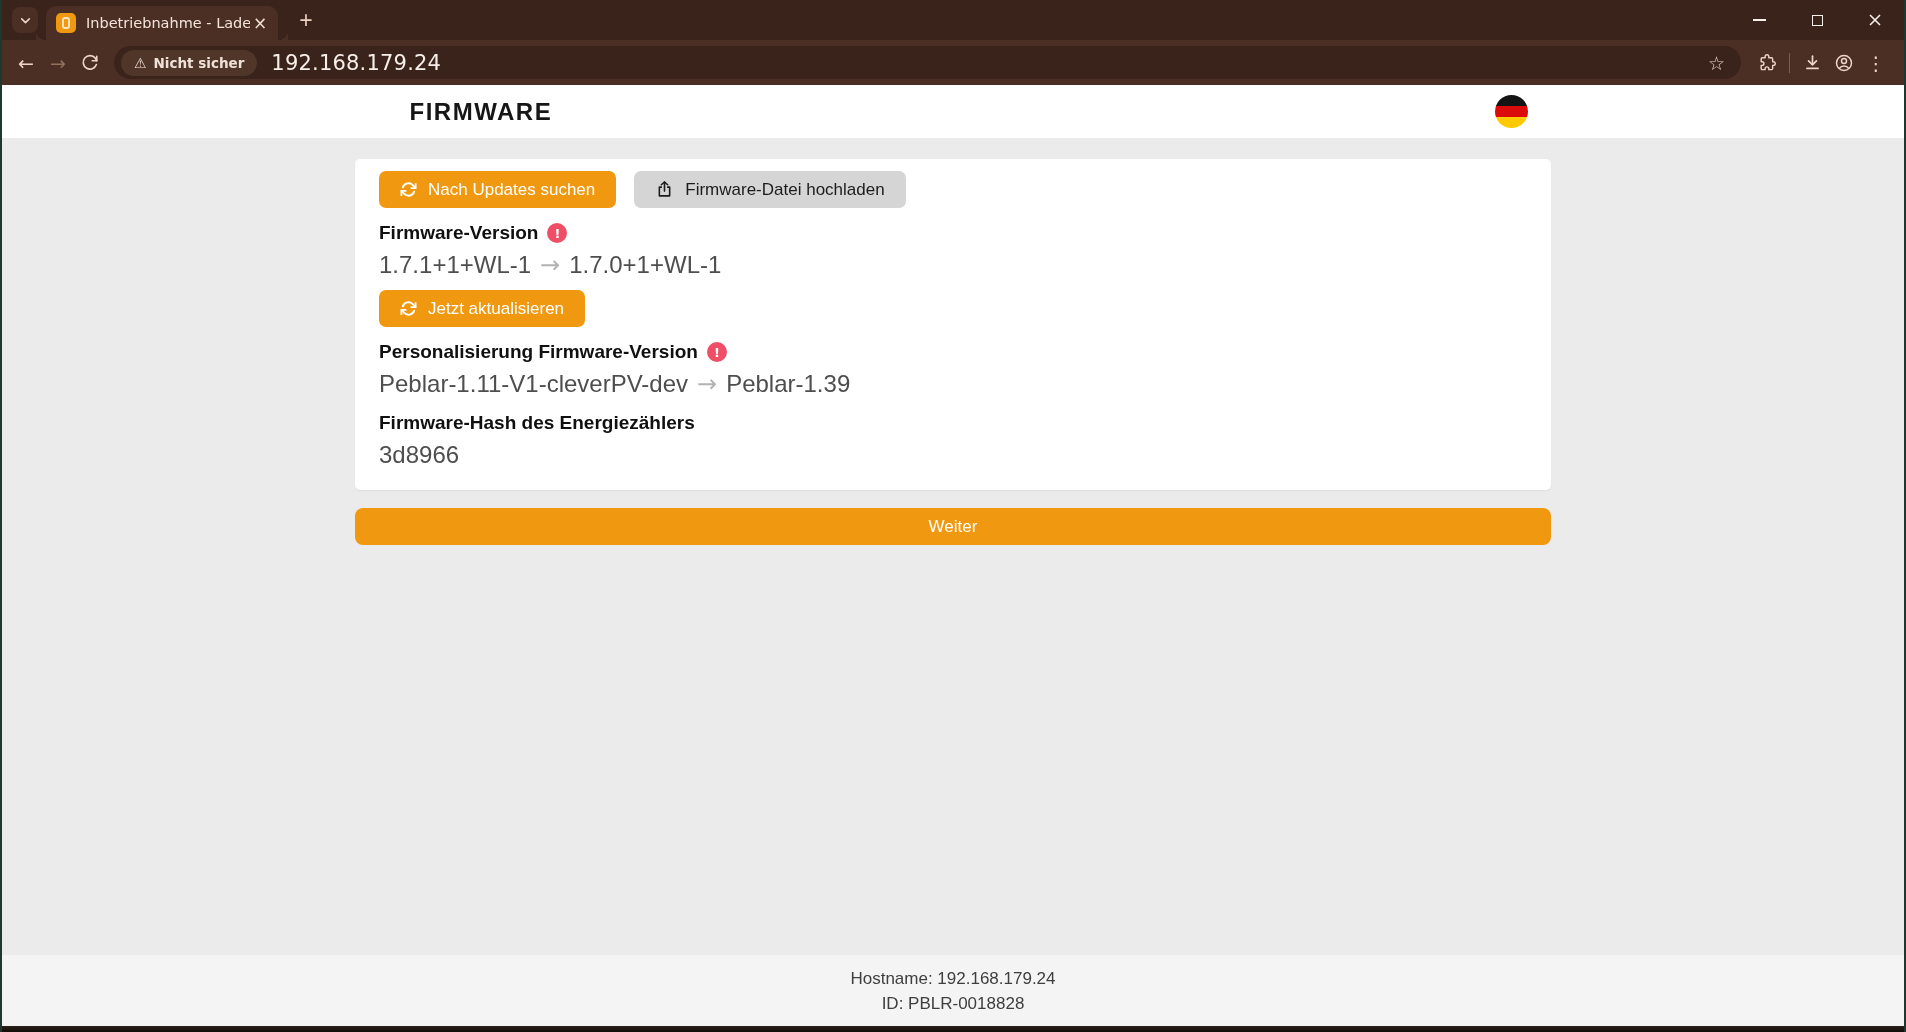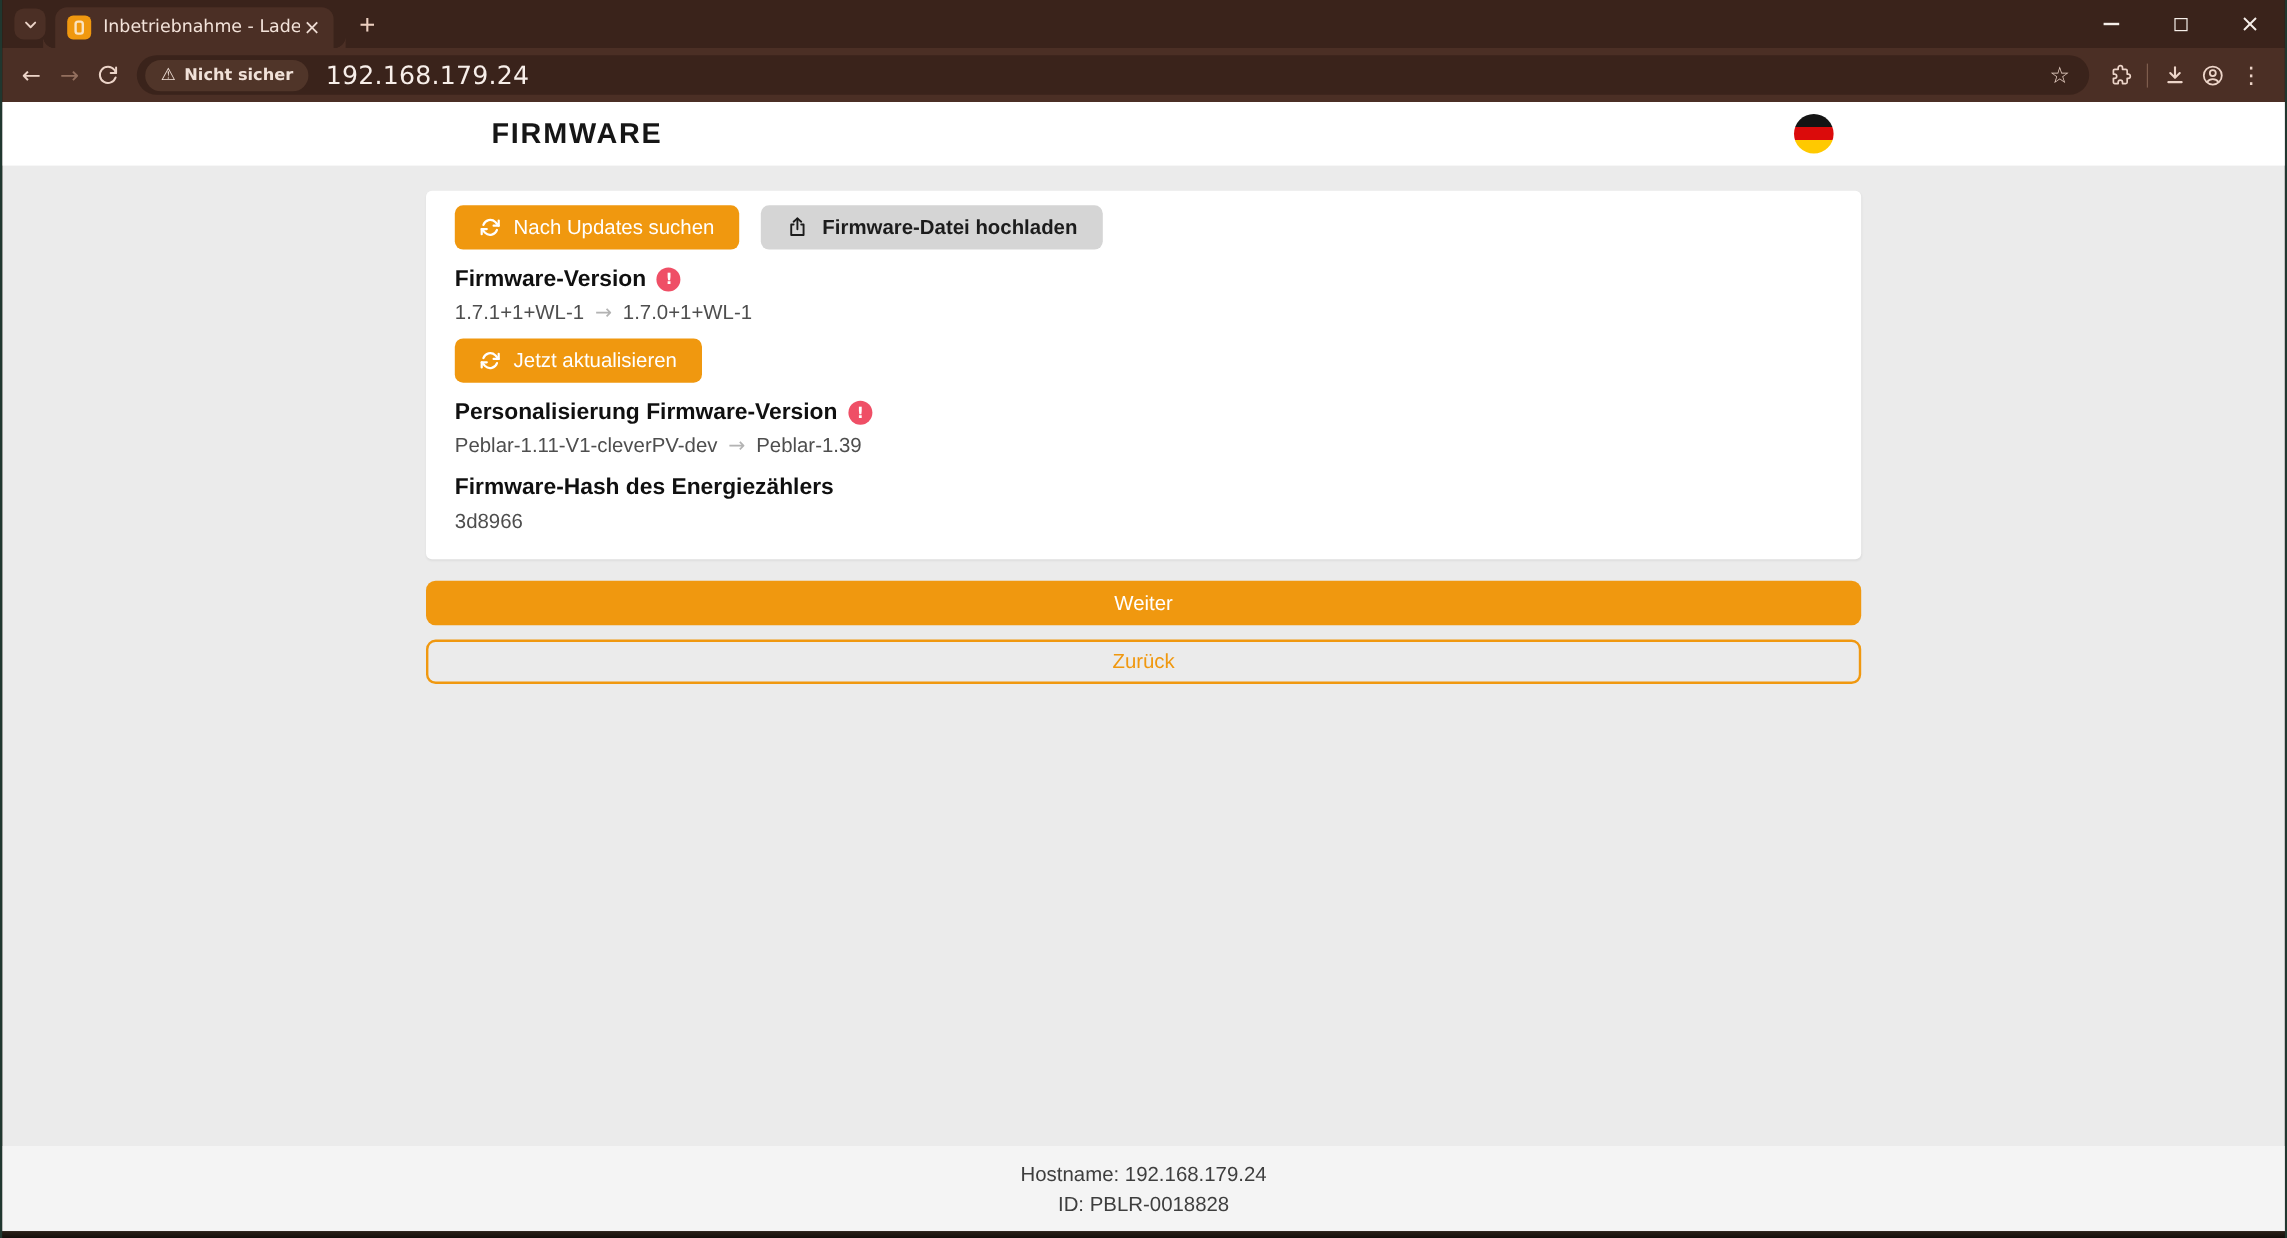--- a/index.html
+++ b/index.html
@@ -54,25 +54,25 @@
           background:linear-gradient(to bottom, #141414 0 33.4%, #DB0B0B 33.4% 66.7%, #FFC900 66.7% 100%); }
 
   .main { flex:1; }
   .content { width:1196px; margin:0 auto; padding-top:21px; }
 
   .card { background:#FFFFFF; border-radius:5px; padding:12px 24px 21px 24px; box-shadow:0 1px 2px rgba(0,0,0,.06); }
   .btn-row { display:flex; gap:18px; }
   .btn { height:37px; border:none; border-radius:7px; font-size:17px; display:inline-flex;
          align-items:center; gap:11px; padding:0 21px; cursor:pointer; font-family:inherit; }
   .btn-orange { background:#F0980F; color:#FFFFFF; }
-  .btn-gray { background:#D5D5D5; color:#1C1C1C;font-weight:bold; }
+  .btn-gray { background:#D5D5D5; color:#1C1C1C; }
   .sec-label { margin-top:14px; font-size:19px; font-weight:700; color:#101010; display:flex; align-items:center; gap:9px;text-align:right; }
   .badge { width:20px; height:20px; border-radius:50%; background:#EF4F66; color:#FFFFFF;
            font-size:13px; font-weight:700; display:flex; align-items:center; justify-content:center; font-family:"DejaVu Sans",sans-serif; }
-  .sec-value { margin-top:7px; font-size:17px; color:#4E4E4E; display:flex; align-items:flex-start; }
+  .sec-value { margin-top:7px; font-size:24px; color:#4E4E4E; display:flex; align-items:flex-start; }
   .arrow { color:#B3B3B3; margin:0 9px; font-family:"DejaVu Sans",sans-serif; }
   .update-btn { margin-top:11px; }
 
   .big-btn { display:flex; align-items:center; justify-content:center; width:100%; height:37px;
              border-radius:8px; font-size:17px; cursor:pointer; font-family:inherit; }
   .btn-next { margin-top:18px; background:#F0980F; color:#FFFFFF; border:none; }
   .btn-back { margin-top:12px; background:transparent; color:#F0980F; border:2px solid #F0980F; }
 
   .footer { height:71px; background:#F4F4F4; flex-shrink:0; text-align:center; padding-top:11px;
             font-size:17px; color:#3E3E3E; line-height:25px; }
@@ -214,21 +214,20 @@
             <span>Peblar-1.39</span>
           </div>
 
           <div class="sec-label">
             <span>Firmware-Hash des Energiezählers</span>
           </div>
           <div class="sec-value">3d8966</div>
         </div>
 
         <button class="big-btn btn-next">Weiter</button>
-        <button class="big-btn btn-back">Zurück</button>
 
       </div>
     </div>
 
     <div class="footer">
       <div>Hostname: 192.168.179.24</div>
       <div>ID: PBLR-0018828</div>
     </div>
   </div>
 

